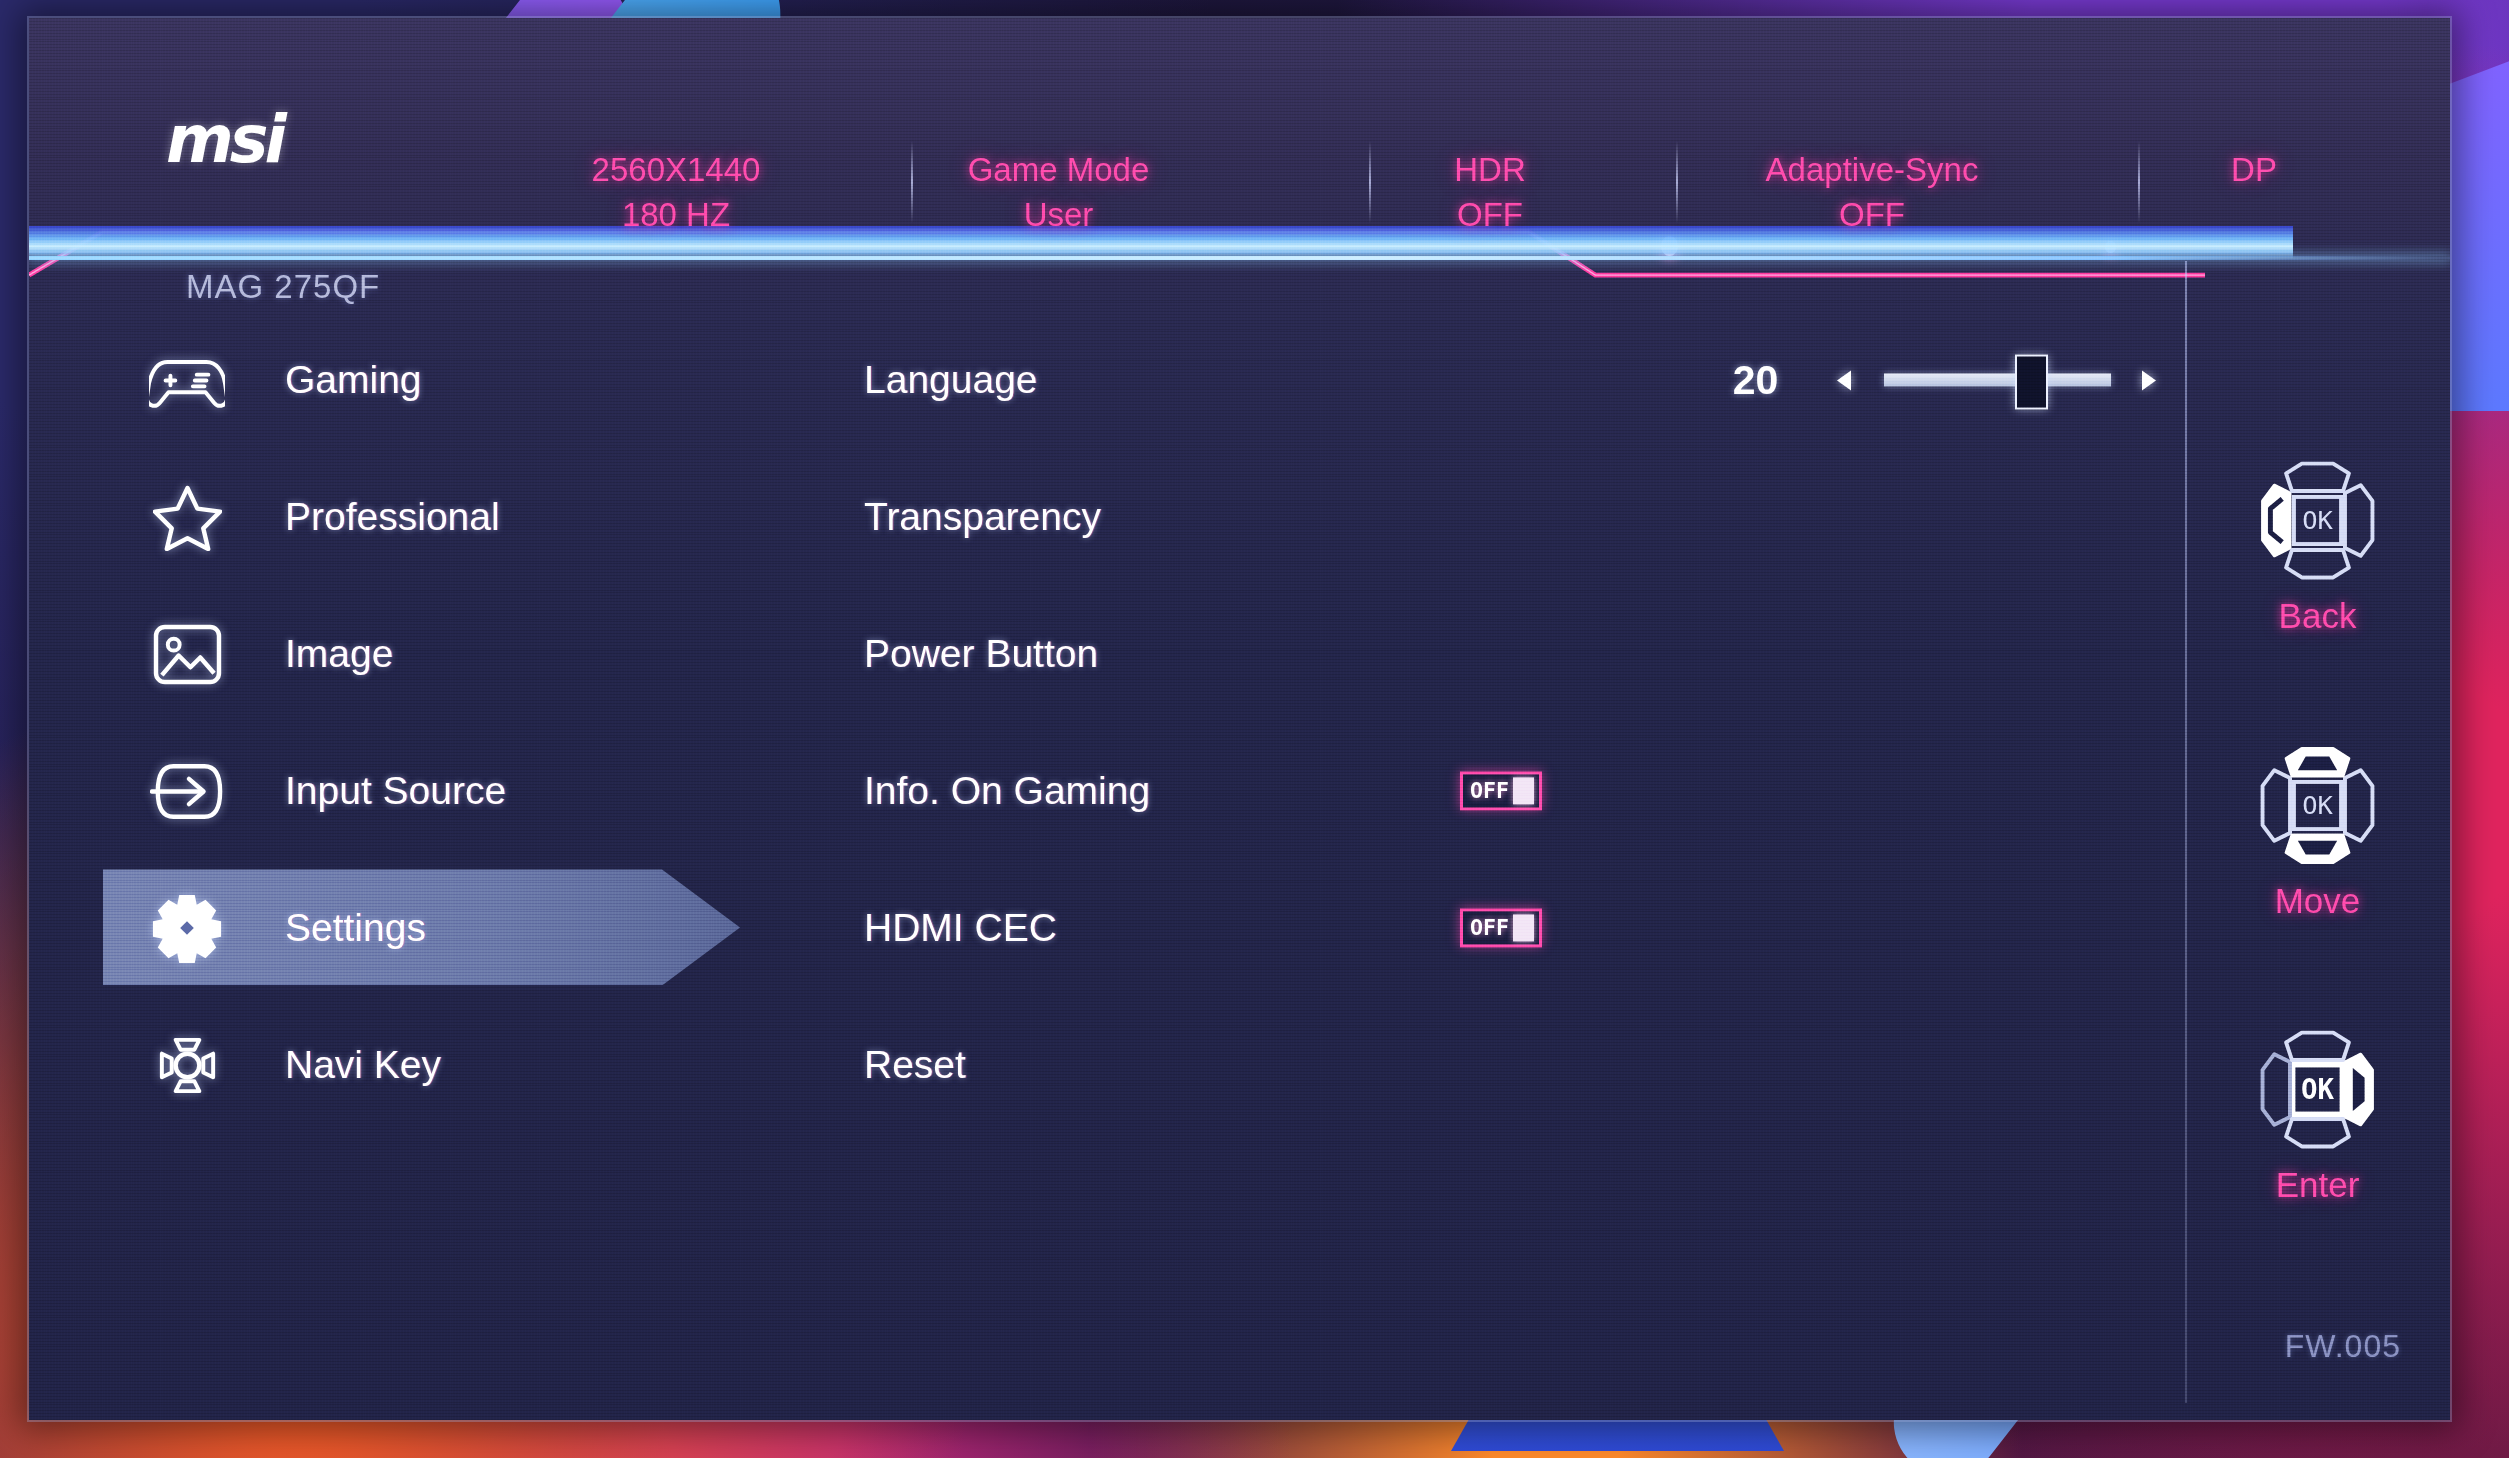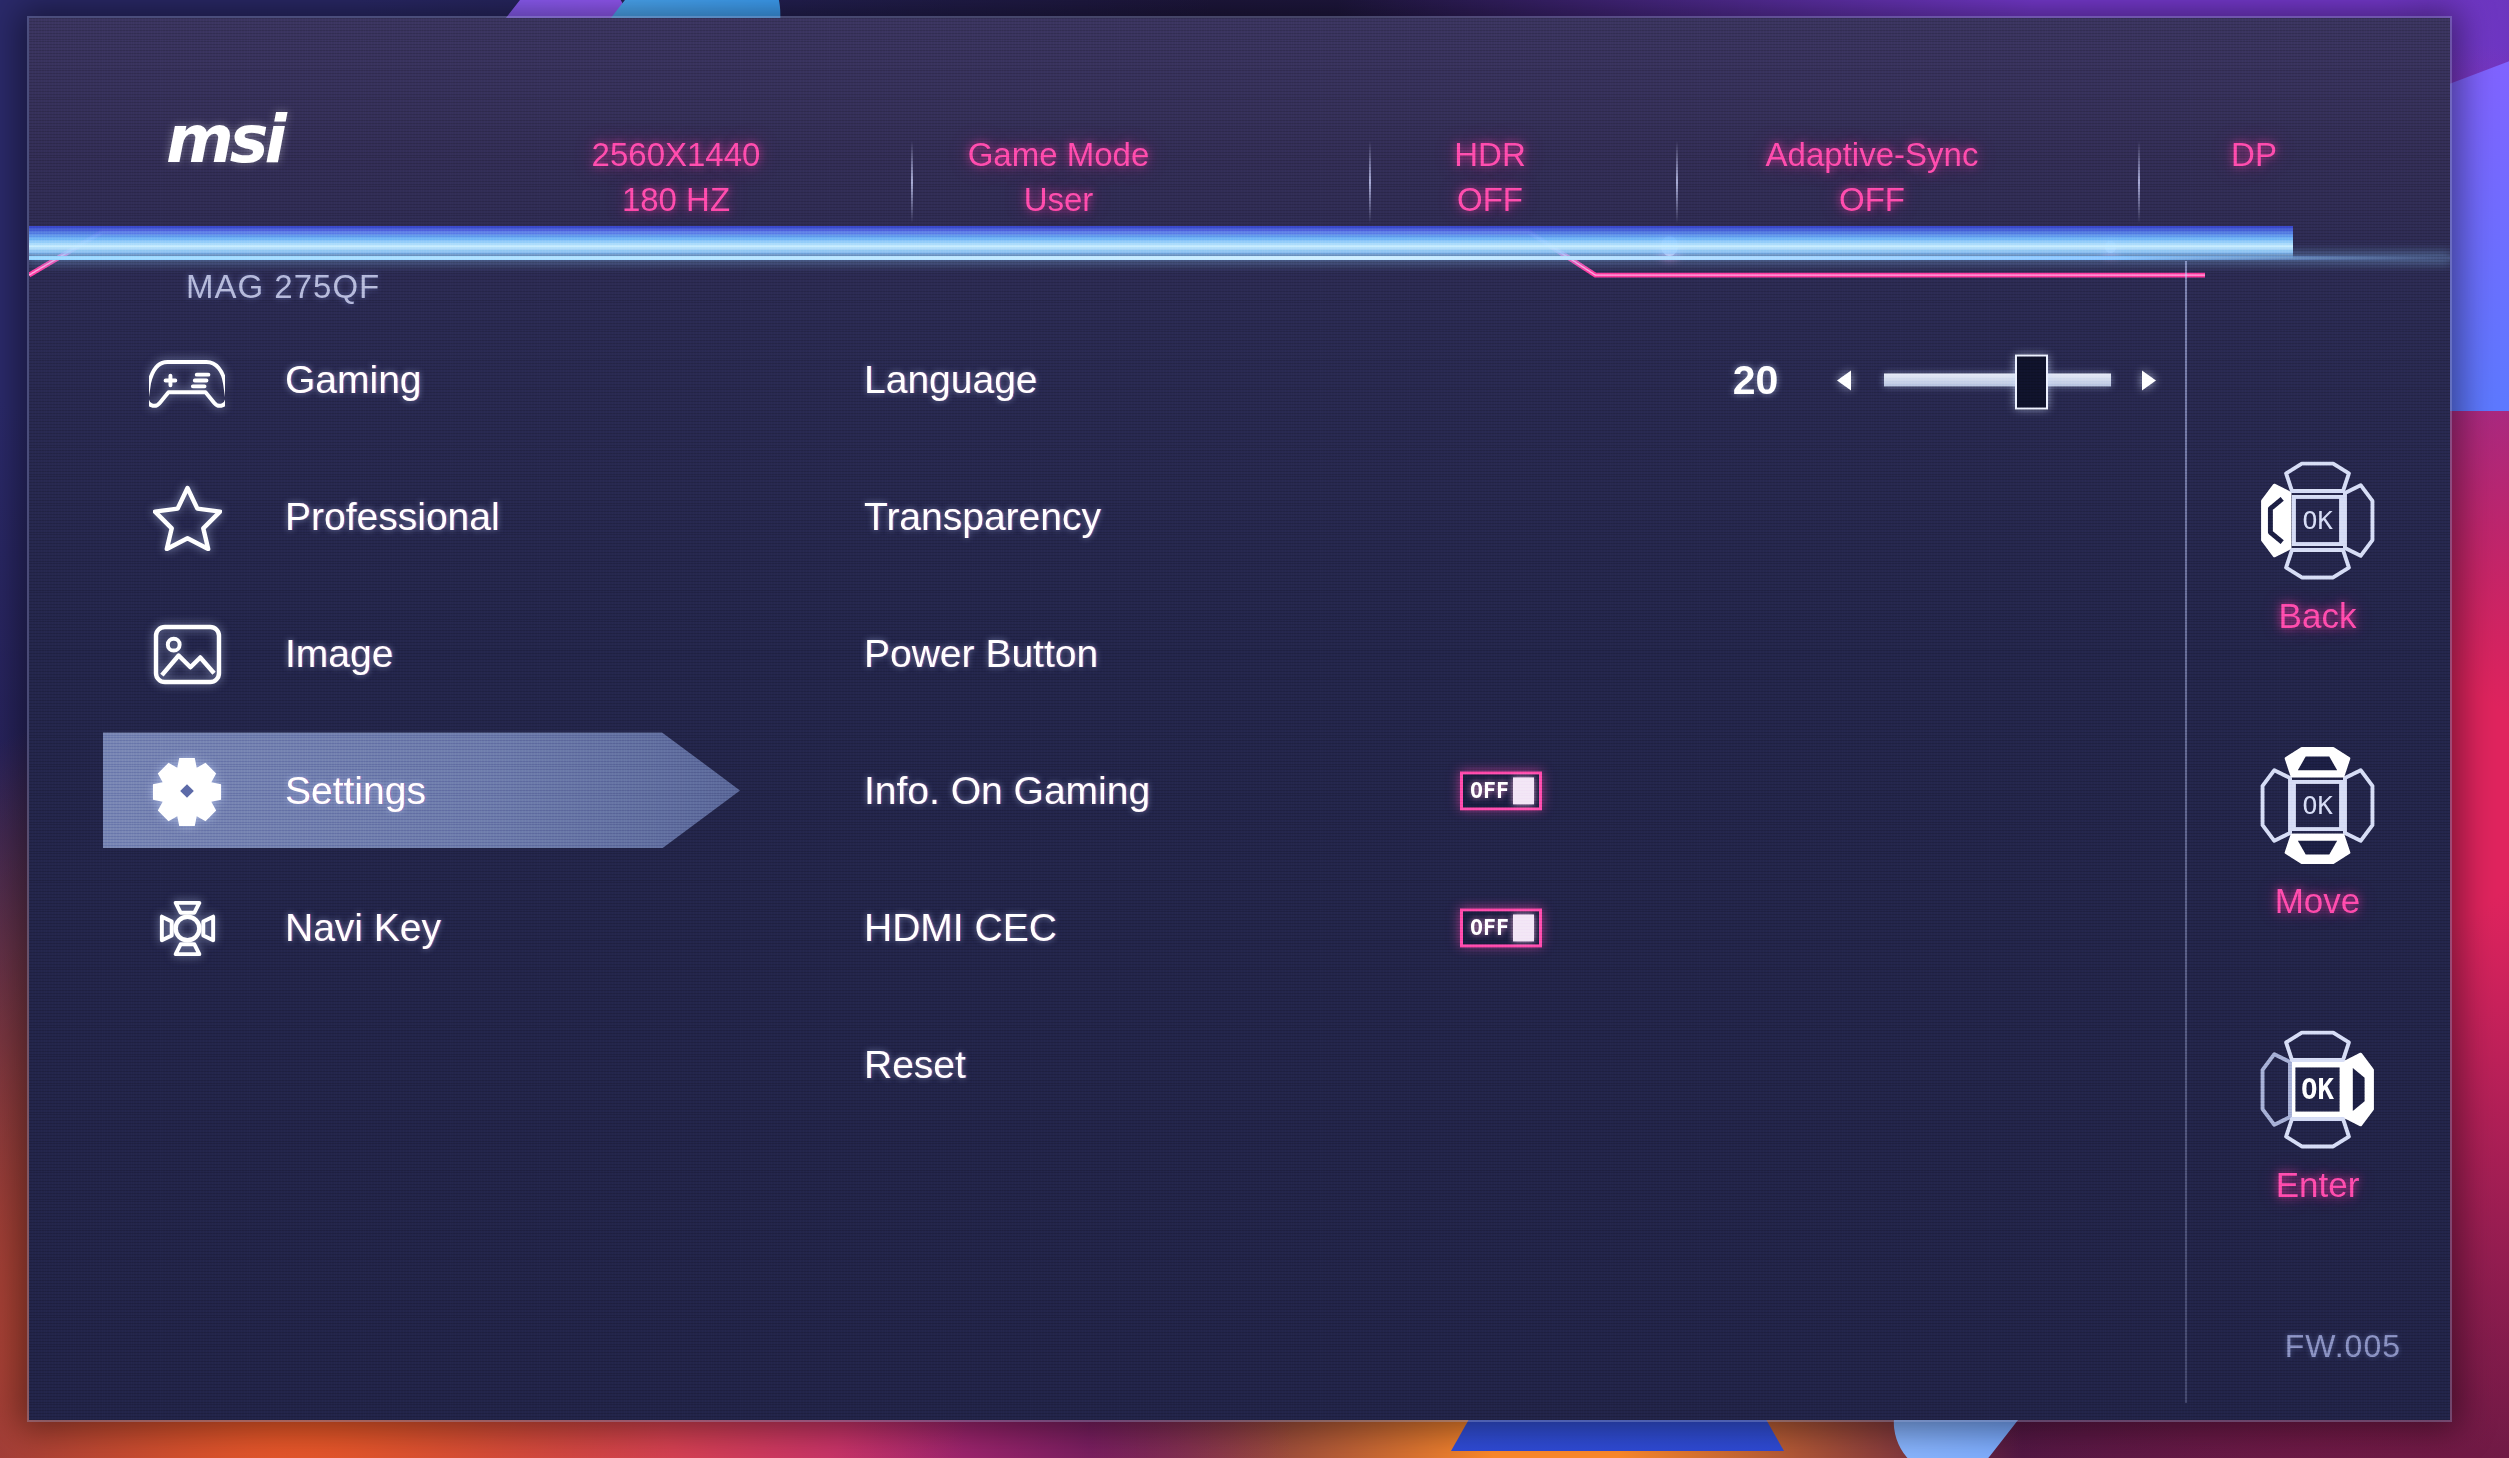--- a/index.html
+++ b/index.html
@@ -49,21 +49,21 @@
     font-weight:700;font-style:italic;font-size:65px;letter-spacing:-3.9px;
     color:#ffffff;text-shadow:0 0 9.8px rgba(255,255,255,.35);
   }
   #model{
     position:absolute;left:157px;top:250px;
     font-size:33px;color:#b9bddd;letter-spacing:1px;
     text-shadow:0 0 5.9px rgba(150,170,255,.4);
   }
 
   .status-group{
-    position:absolute;top:114px;text-align:center;
+    position:absolute;top:129px;text-align:center;
     color:#ff4fb0;font-size:33px;line-height:45px;
     text-shadow:0 0 8.8px rgba(255,60,170,.75), 0 0 21.6px rgba(255,40,150,.35);
     white-space:nowrap;
   }
   .status-sep{
     position:absolute;top:123px;width:2px;height:82px;
     background:linear-gradient(180deg,rgba(210,215,255,0),rgba(210,215,255,.75),rgba(210,215,255,0));
   }
 
   
@@ -276,20 +276,30 @@
       <div class="side-ico">
         <svg width="69" height="61" viewBox="0 0 70 62">
           <rect x="3" y="3" width="64" height="56" rx="9" fill="none" stroke="#fff" stroke-width="4.5"></rect>
           <circle cx="21" cy="21" r="6" fill="none" stroke="#fff" stroke-width="4"></circle>
           <path d="M9 52 L26 32 L38 44 L48 34 L62 50" fill="none" stroke="#fff" stroke-width="4.5" stroke-linejoin="round"></path>
         </svg>
       </div>
       <div class="side-lbl">Image</div>
     </div>
 
+    <div class="side-item">
+      <div class="side-ico">
+        <svg width="74" height="61" viewBox="0 0 76 62">
+          <path d="M24 5 H56 C66 5 72 13 72 31 C72 49 66 57 56 57 H24 C14 57 8 49 8 31 C8 13 14 5 24 5 Z" fill="none" stroke="#fff" stroke-width="4.5"></path>
+          <path d="M2 31 H52" stroke="#fff" stroke-width="4.5" stroke-linecap="round"></path>
+          <path d="M40 18 L55 31 L40 44" fill="none" stroke="#fff" stroke-width="4.5" stroke-linejoin="round" stroke-linecap="round"></path>
+        </svg>
+      </div>
+      <div class="side-lbl">Input Source</div>
+    </div>
 
     <div class="side-item">
       <div class="side-hl"></div>
       <div class="side-ico">
         <svg width="74" height="74" viewBox="0 0 76 76">
           <path d="M30 4 h16 l2 10 l9 -5 l11 11 l-5 9 l10 2 v16 l-10 2 l5 9 l-11 11 l-9 -5 l-2 10 h-16 l-2 -10 l-9 5 l-11 -11 l5 -9 l-10 -2 v-16 l10 -2 l-5 -9 l11 -11 l9 5 z" fill="#ffffff"></path>
           <path d="M38 31 L45 38 L38 45 L31 38 Z" fill="#5c6aa8"></path>
         </svg>
       </div>
       <div class="side-lbl">Settings</div>

